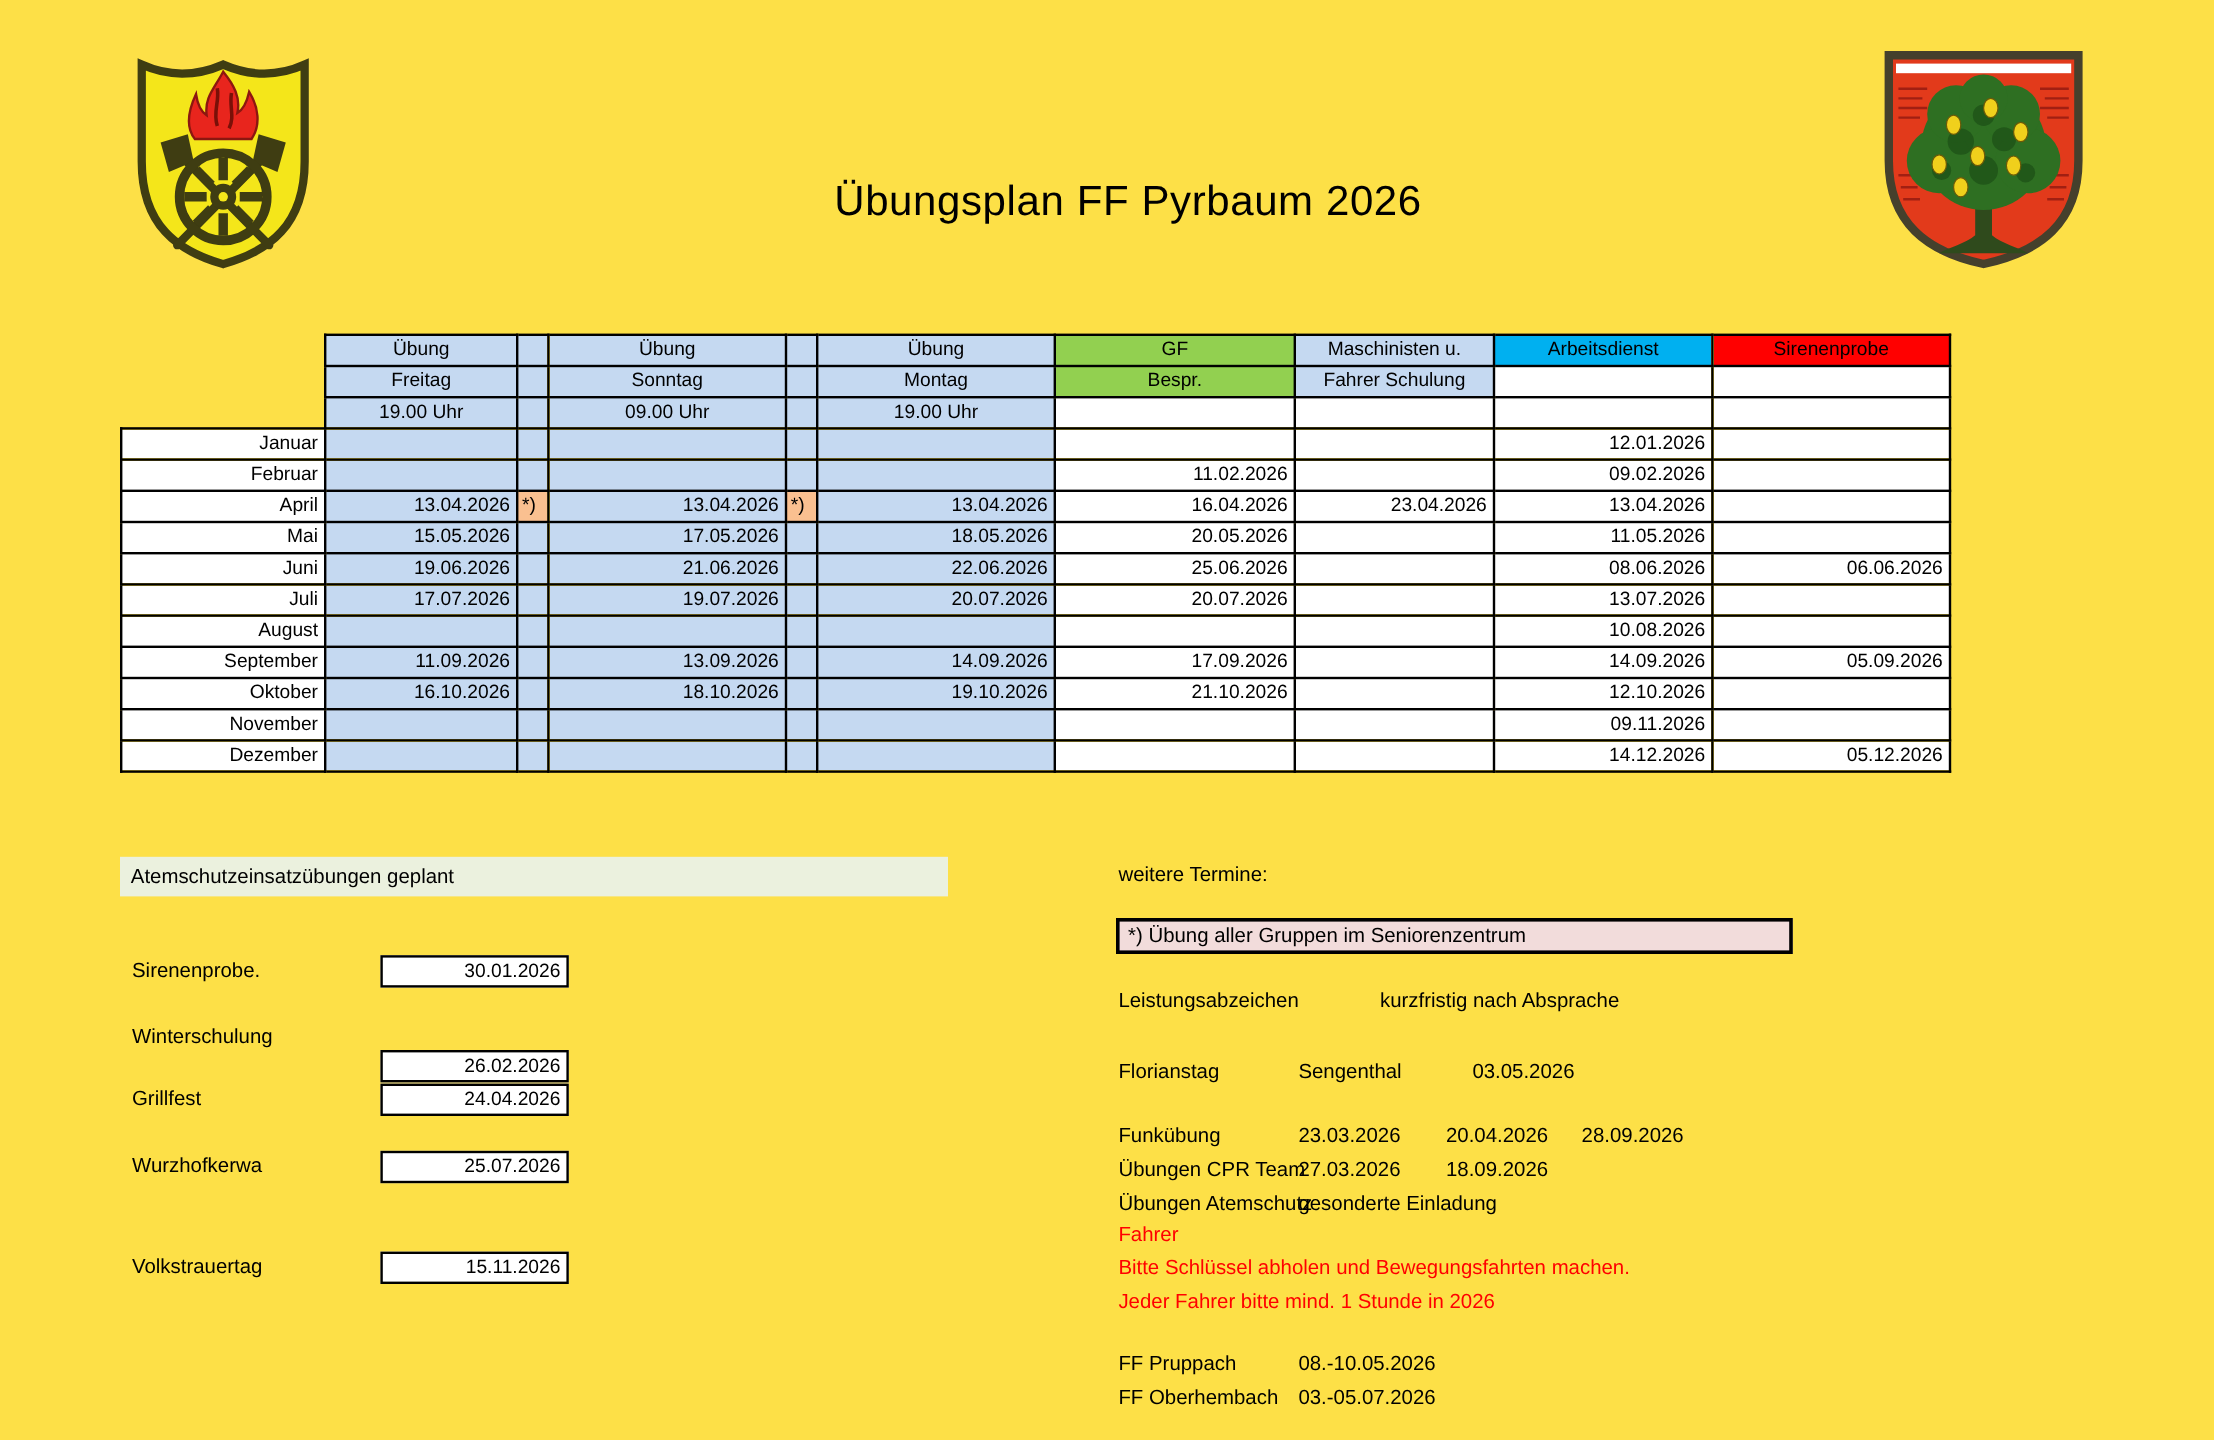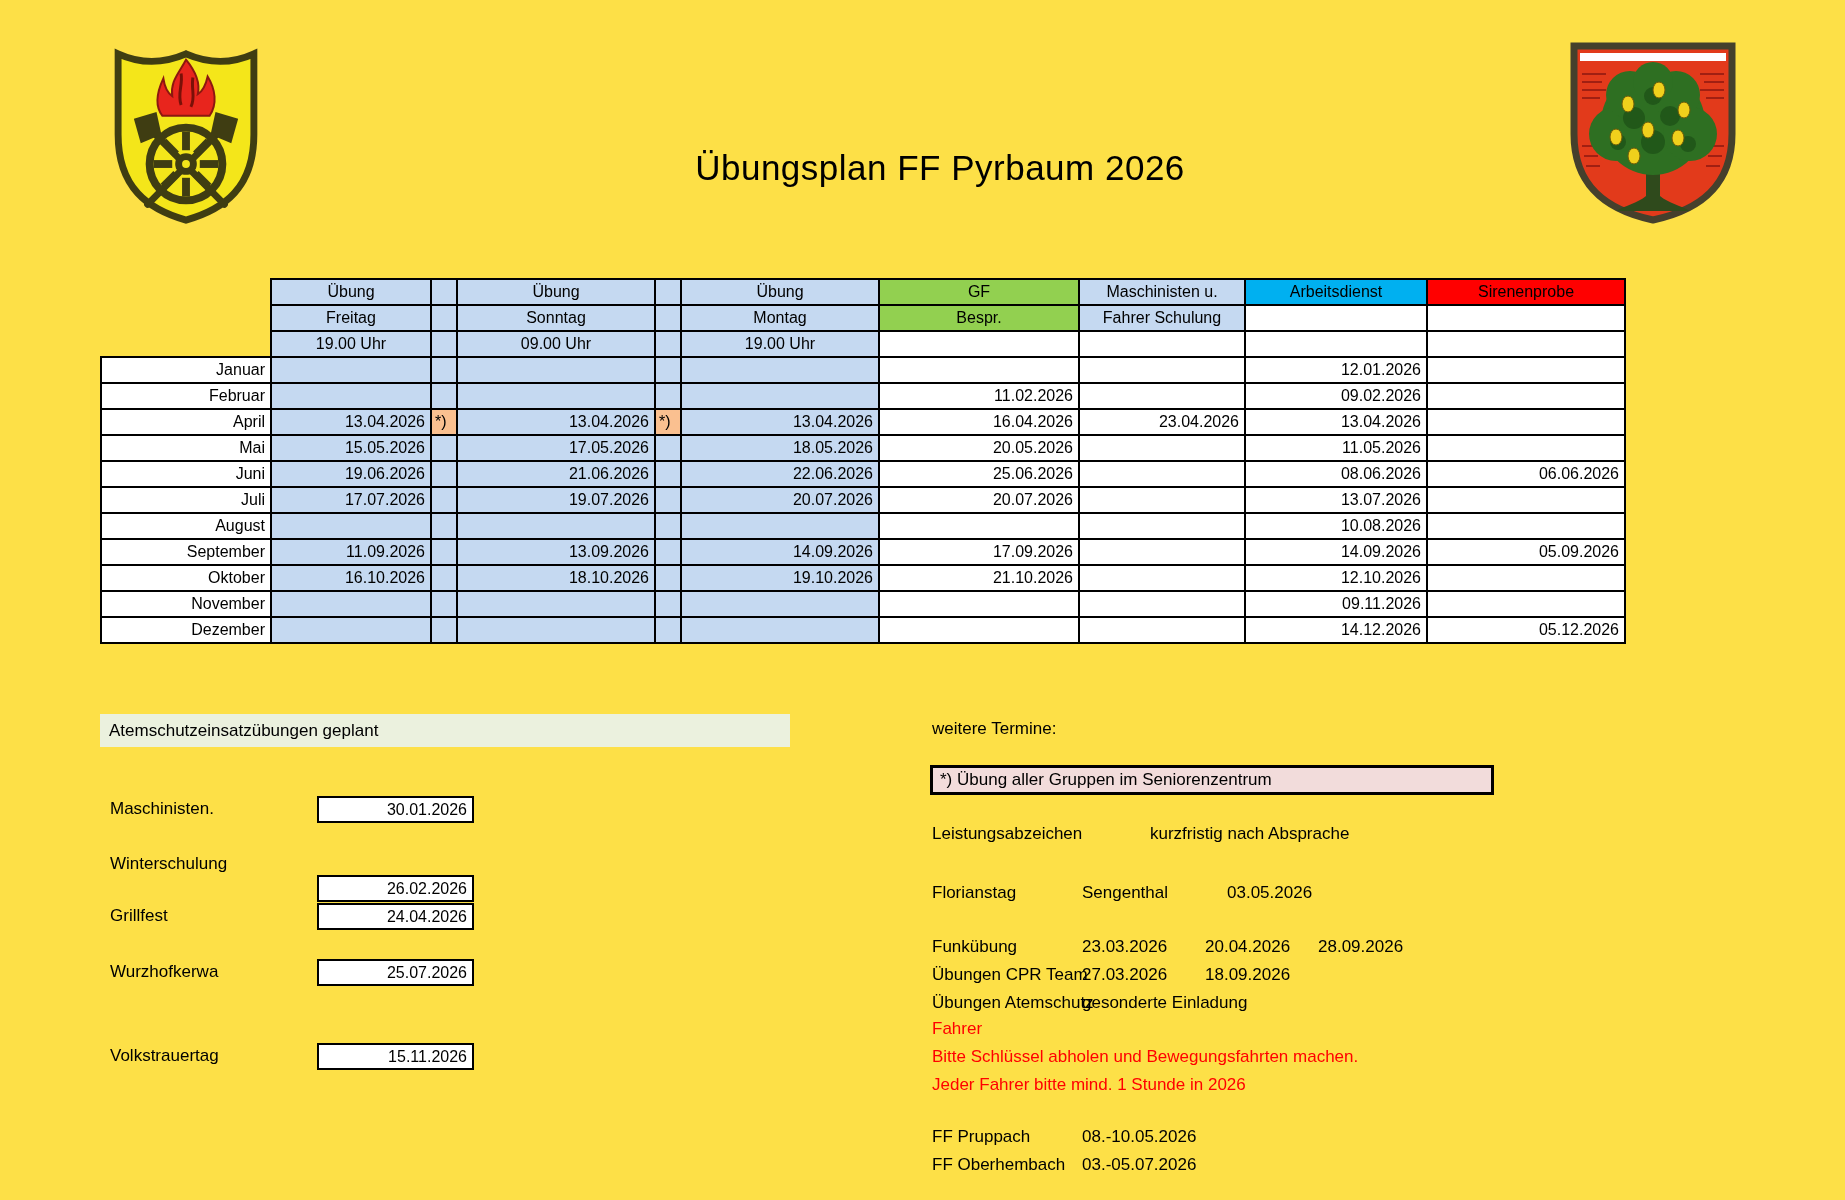--- a/index.html
+++ b/index.html
@@ -315,21 +315,21 @@
             <td class="date">05.12.2026</td>
           </tr>
         </tbody>
     </table>
   </div>
 
   <div class="note-green">
     <div>Atemschutzeinsatzübungen geplant</div>
   </div>
 
-  <span class="event-label" style="top:799px">Maschinisten.</span>
+  <span class="event-label" style="top:799px">Sirenenprobe.</span>
   <span class="event-box" style="top:796px">30.01.2026</span>
   <span class="event-label" style="top:854px">Winterschulung</span>
   <span class="event-box" style="top:875px">26.02.2026</span>
   <span class="event-label" style="top:906px">Grillfest</span>
   <span class="event-box" style="top:903px">24.04.2026</span>
   <span class="event-label" style="top:962px">Wurzhofkerwa</span>
   <span class="event-box" style="top:959px">25.07.2026</span>
   <span class="event-label" style="top:1046px">Volkstrauertag</span>
   <span class="event-box" style="top:1043px">15.11.2026</span>
 

